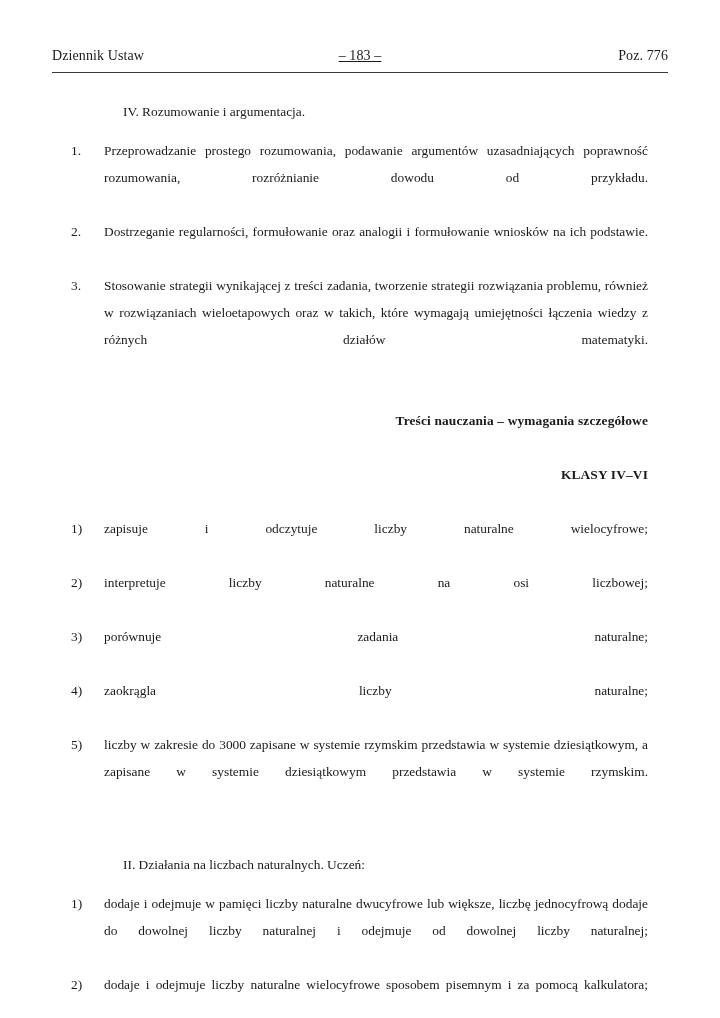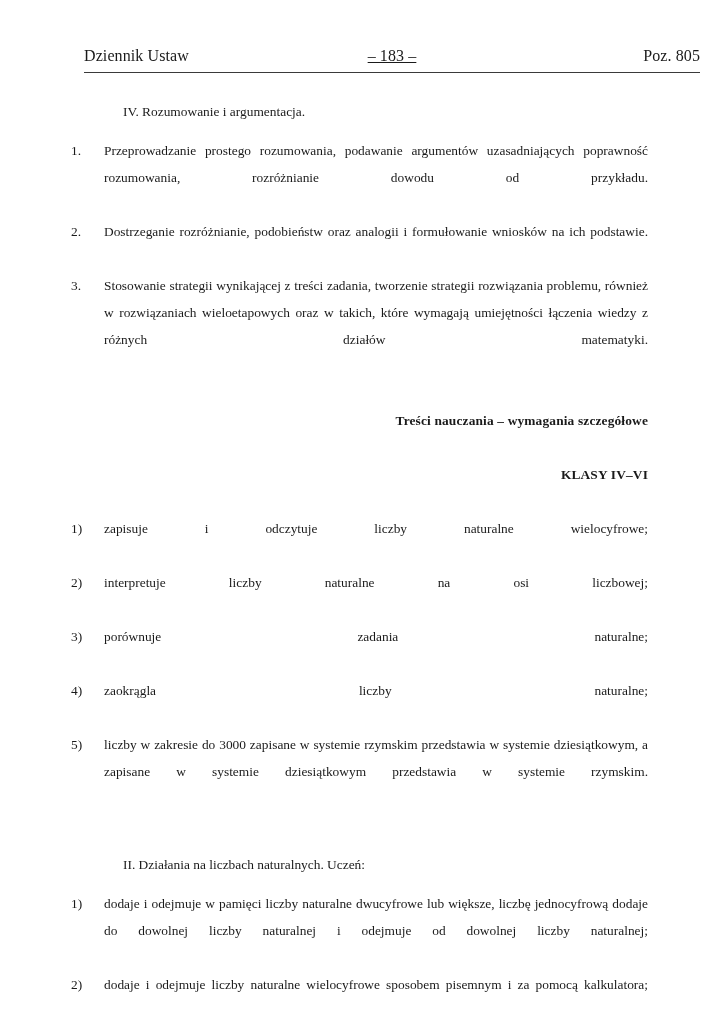--- a/index.html
+++ b/index.html
@@ -30,24 +30,23 @@
   .page-header {
     position: absolute;
     left: 52px;
     top: 46px;
     width: 616px;
     height: 26px;
     border-bottom: 1.6px solid #3a3a3a;
     display: flex;
     align-items: flex-start;
     justify-content: space-between;
-    font-size: 16px;
+    font-size: 14px;
     line-height: 20px;
     letter-spacing: 0.1px;
-    margin-left: 32px;
   }
   .page-header .hdr-left  { white-space: nowrap; }
   .page-header .hdr-center{
     position: absolute;
     left: 0; right: 0;
     text-align: center;
     white-space: nowrap;
     text-decoration: underline;
   }
   .page-header .hdr-right { white-space: nowrap; margin-left: auto; }
@@ -113,35 +112,35 @@
   .spacer-md { height: 27px; }
 </style>
 </head>
 <body>
 
 <div class="page">
 
   <div class="page-header">
     <span class="hdr-left">Dziennik Ustaw</span>
     <span class="hdr-center">– 183 –</span>
-    <span class="hdr-right">Poz. 805</span>
+    <span class="hdr-right">Poz. 776</span>
   </div>
 
   <div class="content">
 
     <p class="para">IV. Rozumowanie i argumentacja.</p>
 
     <ol class="list">
       <li>
         <span class="marker">1.</span>
         <span class="item-text">Przeprowadzanie prostego rozumowania, podawanie argumentów uzasadniających poprawność rozumowania, rozróżnianie dowodu od przykładu.</span>
       </li>
       <li>
         <span class="marker">2.</span>
-        <span class="item-text">Dostrzeganie rozróżnianie, podobieństw oraz analogii i formułowanie wniosków na ich podstawie.</span>
+        <span class="item-text">Dostrzeganie regularności, formułowanie oraz analogii i formułowanie wniosków na ich podstawie.</span>
       </li>
       <li>
         <span class="marker">3.</span>
         <span class="item-text">Stosowanie strategii wynikającej z treści zadania, tworzenie strategii rozwiązania problemu, również w rozwiązaniach wieloetapowych oraz w takich, które wymagają umiejętności łączenia wiedzy z różnych działów matematyki.</span>
       </li>
     </ol>
 
     <div class="spacer-md"></div>
 
     <p class="heading">Treści nauczania – wymagania szczegółowe</p>

